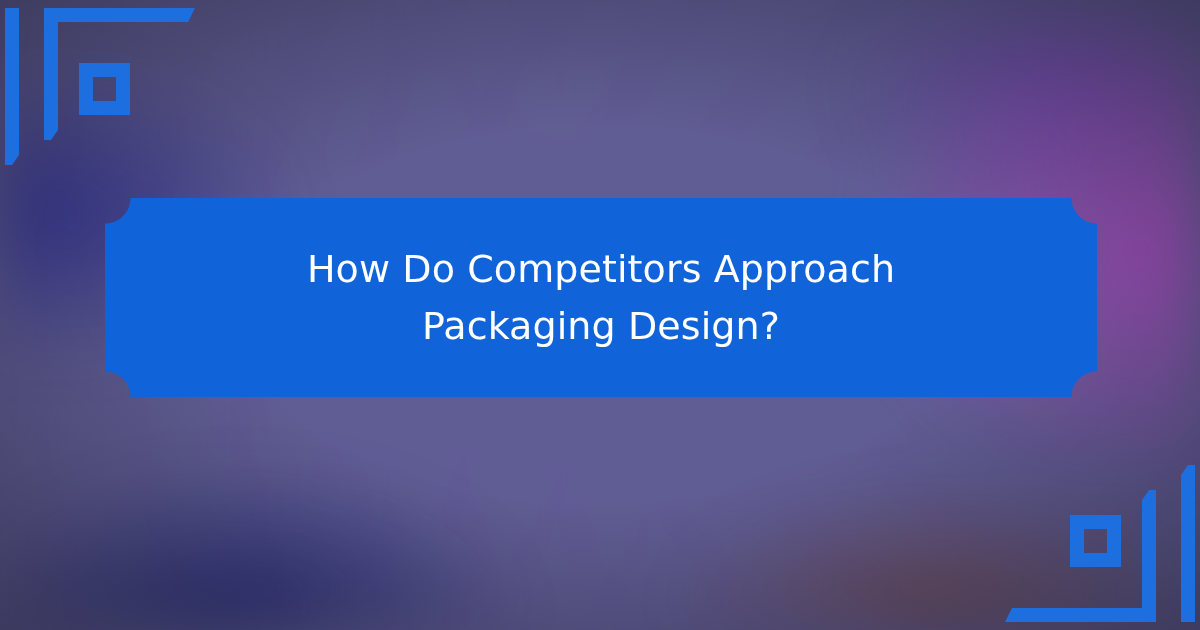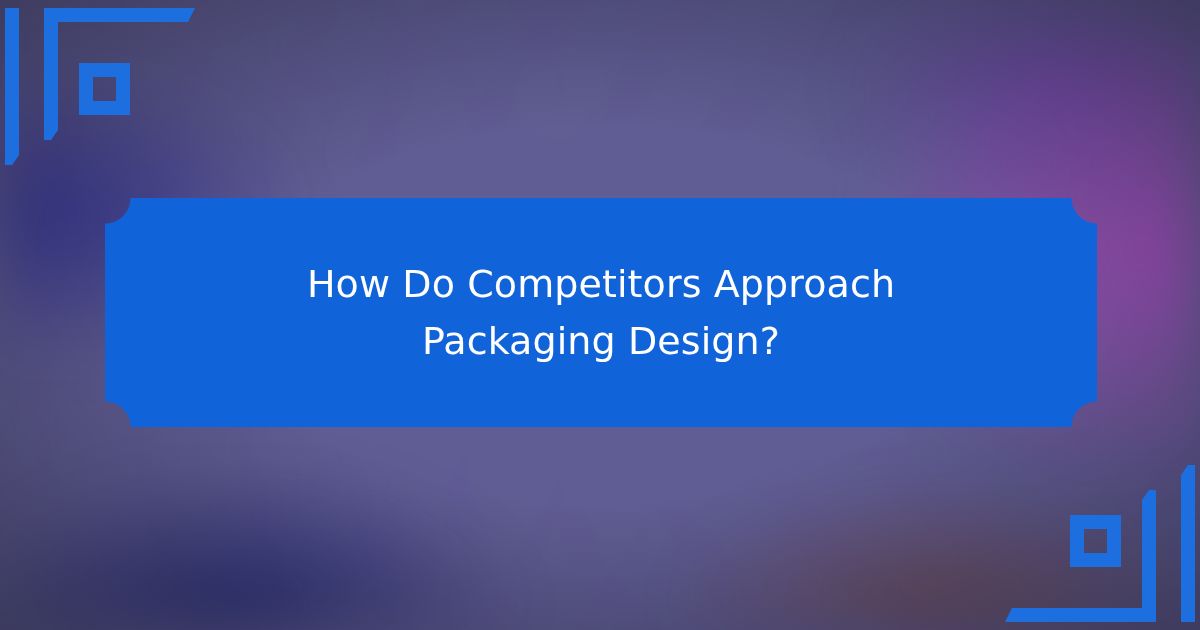--- a/index.html
+++ b/index.html
@@ -107,21 +107,21 @@
 
   .corner-top-left { left: 0; top: 0; }
   .corner-bottom-right { right: 0; bottom: 0; }
 
   
   .title-card {
     position: absolute;
     left: 105px;
     top: 198px;
     width: 992px;
-    height: 229px;
+    height: 199px;
     background: #1063d8;
     display: flex;
     align-items: center;
     justify-content: center;
     -webkit-mask-image:
       radial-gradient(circle 26px at 0 0, transparent 0 25px, #000 26px),
       radial-gradient(circle 26px at 100% 0, transparent 0 25px, #000 26px),
       radial-gradient(circle 26px at 0 100%, transparent 0 25px, #000 26px),
       radial-gradient(circle 26px at 100% 100%, transparent 0 25px, #000 26px);
     -webkit-mask-composite: source-in;

